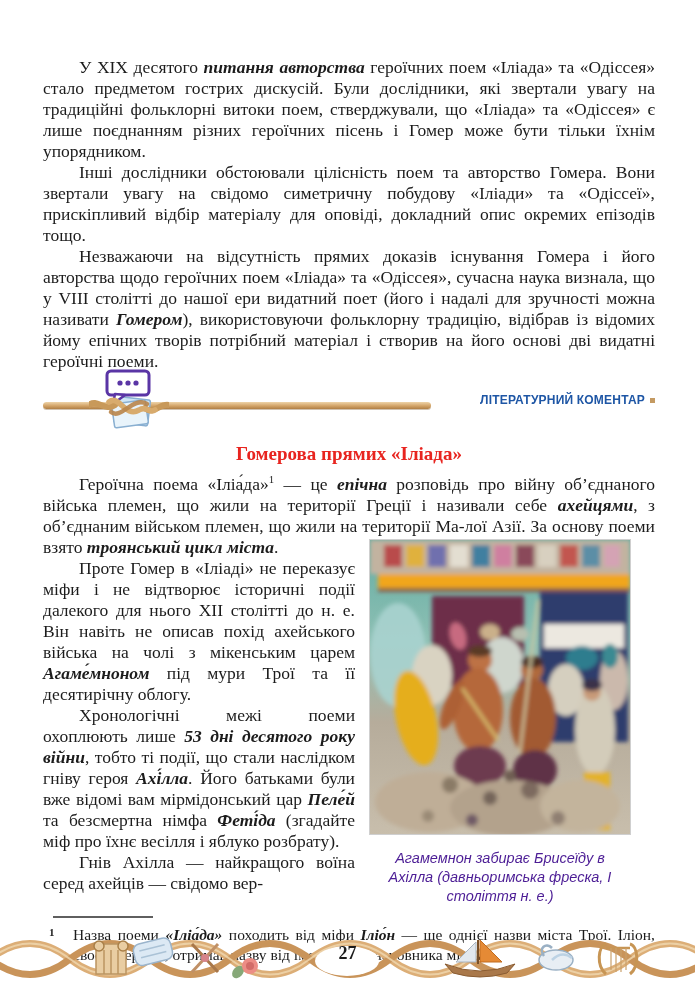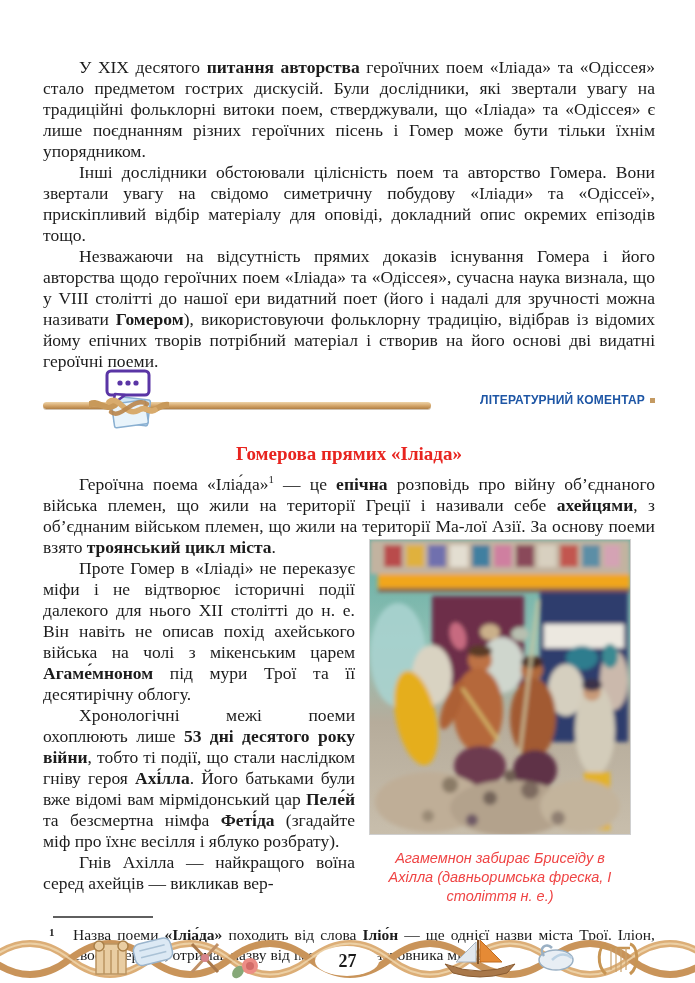--- a/index.html
+++ b/index.html
@@ -11,21 +11,21 @@
     font-family:"Liberation Serif",serif;
     color:var(--text,#1c1c1c);
   }
   .content{padding:57px 40px 0 43px;}
   .content p{
     margin:0;
     font-size:17.5px;line-height:21px;
     text-align:justify;
     text-indent:36px;
   }
-  .run-bi{font-weight:bold;}
+  .run-bi{font-weight:bold;font-style:italic;}
   .run-sup{vertical-align:super;font-size:62%;line-height:0;}
 
   
   .banner{position:relative;height:58px;margin:4px 0 0 0;}
   .rope-line{
     position:absolute;left:0;right:224px;top:26px;height:7px;
     background:linear-gradient(#eed4a9,#d3a468 55%,#b07f45);
     border-radius:4px;
     box-shadow:0 1px 0 rgba(120,80,30,.35);
   }
@@ -57,21 +57,21 @@
     margin:2px 24px 4px 14px;
     display:block;
   }
   .fresco{display:block;width:260px;height:294px;border:1px solid #cfcfcf;background:#7fb9ad;}
   .figure-caption{
     display:block;
     width:240px;margin:14px auto 0;
     text-align:center;
     font-family:"Liberation Sans",sans-serif;
     font-style:italic;font-size:14.5px;line-height:19px;
-    color:#ef4444;
+    color:#4c1d95;
     text-indent:0;
   }
 
   
   .footnote-block{clear:both;padding-top:6px;}
   .footnote-sep{
     width:100px;height:0;
     border-top:2px solid #5f5f5f;
     margin:0 0 7px 10px;
   }
@@ -82,21 +82,21 @@
     text-align:justify;
   }
   .footnote-marker{
     position:absolute;left:6px;top:-3px;
     font-size:11px;font-weight:bold;
   }
 
   
   .footer-ornament{position:absolute;left:0;bottom:1px;width:695px;height:46px;}
   .page-number{
-    position:absolute;left:0;right:0;bottom:12px;
+    position:absolute;left:0;right:0;bottom:20px;
     text-align:center;
     font-weight:bold;font-size:18px;line-height:20px;
     color:#1b1b1b;
   }
 </style>
 </head>
 <body>
 
 <div class="page">
   <div class="content">
@@ -217,27 +217,27 @@
             <circle cx="102" cy="280" r="6" fill="#705a66"></circle>
             <circle cx="140" cy="236" r="6" fill="#6f5e52"></circle>
           </g>
         </svg>
         <span class="figure-caption">Агамемнон забирає Брисеїду в Ахілла (давньоримська фреска, І століття н. е.)</span>
       </span><span><span>лої Азії. За основу поеми взято </span><span class="run-bi">троянський цикл міста</span><span>.</span></span>
     </p>
 
     <p><span>Проте Гомер в «Іліаді» не переказує міфи і не відтворює історичні події далекого для нього XII столітті до н. е. Він навіть не описав похід ахейського війська на чолі з мікенським царем </span><span class="run-bi">Агаме́мноном</span><span> під мури Трої та її десятирічну облогу.</span></p>
     <p><span>Хронологічні межі поеми охоплюють лише </span><span class="run-bi">53 дні десятого року війни</span><span>, тобто ті події, що стали наслідком гніву героя </span><span class="run-bi">Ахі́лла</span><span>. Його батьками були вже відомі вам мірмідонський цар </span><span class="run-bi">Пеле́й</span><span> та безсмертна німфа </span><span class="run-bi">Феті́да</span><span> (згадайте міф про їхнє весілля і яблуко розбрату).</span></p>
-    <p><span>Гнів Ахілла — найкращого воїна серед ахейців — викликав вер-</span></p>
+    <p><span>Гнів Ахілла — найкращого воїна серед ахейців — свідомо вер-</span></p>
 
     <div class="footnote-block">
       <div class="footnote-sep"></div>
       <div class="footnote">
         <span class="footnote-marker">1</span>
-        <span><span>Назва поеми </span><span class="run-bi">«Іліа́да»</span><span> походить від слова </span><span class="run-bi">Іліо́н</span><span> — ще однієї назви міста Трої. Іліон, своєю чергою, отримав назву від імені </span><span class="run-bi">Іл</span><span> — засновника міста.</span></span>
+        <span><span>Назва поеми </span><span class="run-bi">«Іліа́да»</span><span> походить від міфи </span><span class="run-bi">Іліо́н</span><span> — ще однієї назви міста Трої. Іліон, своєю чергою, отримав назву від імені </span><span class="run-bi">Іл</span><span> — засновника міста.</span></span>
       </div>
     </div>
   </div>
 
   <svg class="footer-ornament" viewBox="0 0 695 46">
 
     <g>
       <path d="M-10 23 Q 30 -8 70 23 T 150 23 T 230 23 T 310 23 T 390 23 T 470 23 T 550 23 T 630 23 T 710 23" fill="none" stroke="#dcae77" stroke-width="7"></path>
       <path d="M-10 23 Q 30 54 70 23 T 150 23 T 230 23 T 310 23 T 390 23 T 470 23 T 550 23 T 630 23 T 710 23" fill="none" stroke="#c9945a" stroke-width="7"></path>
       <path d="M-10 23 Q 30 -8 70 23 T 150 23 T 230 23 T 310 23 T 390 23 T 470 23 T 550 23 T 630 23 T 710 23" fill="none" stroke="#f0d8b0" stroke-width="2" opacity=".8"></path>

